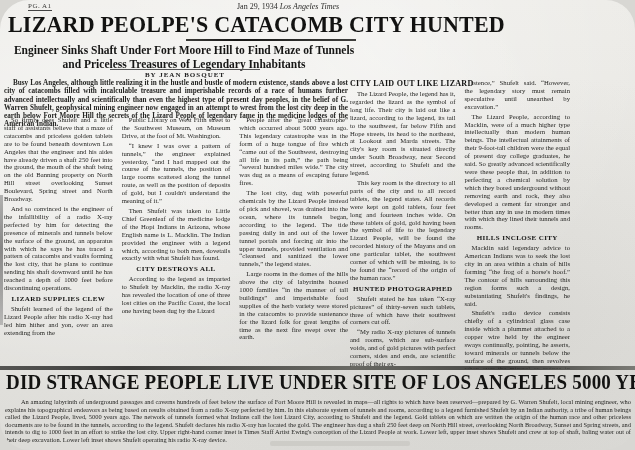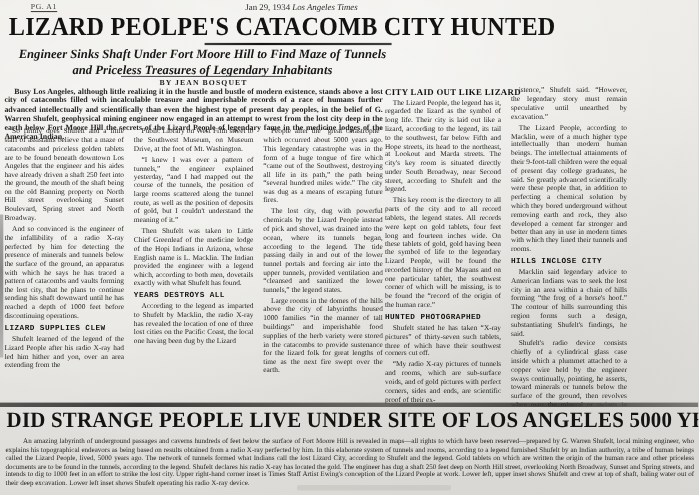--- a/index.html
+++ b/index.html
@@ -9,41 +9,42 @@
     font-family:"Liberation Serif", serif;
     color:#1d1d1c;
   }
   .scan{
     position:relative;width:635px;height:450px;overflow:hidden;
     background:
       radial-gradient(ellipse at 20% 30%, rgba(255,255,255,.55), rgba(255,255,255,0) 60%),
       radial-gradient(ellipse at 80% 70%, rgba(120,120,115,.10), rgba(120,120,115,0) 55%),
       radial-gradient(ellipse at 60% 10%, rgba(255,255,255,.35), rgba(255,255,255,0) 50%),
       linear-gradient(#edecE8,#e6e5e1 60%,#dddcd8);
+    border-radius: 29px;
   }
   .pg-marker{
     position:absolute;left:28px;top:2px;
     font-size:7px;letter-spacing:.5px;border-bottom:1px solid #444;color:#3a3a38;
   }
   .dateline{
-    position:absolute;left:223px;top:2px;font-size:8px;color:#2c2c2a;white-space:nowrap;
+    position:absolute;left:237px;top:2px;font-size:8px;color:#2c2c2a;white-space:nowrap;
   }
   .dateline .paper{font-style:italic;}
   .headline{
     position:absolute;left:8px;top:10px;width:420px;
     font-size:22px;font-weight:bold;letter-spacing:.2px;white-space:nowrap;
     color:#121211;transform:scaleY(1.08);transform-origin:top left;
   }
   .headline-rule{
     position:absolute;left:186px;top:39px;width:170px;height:2px;
     background:linear-gradient(90deg,#3a3a38,#151514 30%,#3f3f3d);
   }
   .subhead{
     position:absolute;left:8px;top:44px;width:352px;
-    font-size:11.5px;font-style:italic;font-weight:bold;text-align:center;
+    font-size:11.5px;font-weight:bold;text-align:center;
     line-height:1.2;color:#161615;
   }
   .byline{
     position:absolute;left:110px;top:69px;width:150px;
     font-size:7px;font-weight:bold;letter-spacing:1px;text-align:center;
     border-top:1px solid #555;padding-top:1px;color:#222;
   }
   .lead{
     position:absolute;left:4px;top:79px;width:344px;
     font-size:7.2px;line-height:8.3px;text-align:justify;text-indent:9px;
@@ -57,22 +58,22 @@
   .cols-right{
     position:absolute;left:350px;top:79px;width:220px;height:290px;overflow:hidden;
     display:flex;gap:9px;
   }
   .col{flex:1 1 0;min-width:0;}
   .para{
     font-size:6.7px;line-height:7.9px;text-align:justify;text-indent:7px;
     margin:0 0 2px 0;color:#262624;
   }
   .col-subhead{
-    font-size:7px;font-weight:bold;letter-spacing:.4px;
-    margin:3px 0 2px 0;color:#141413;font-family:Liberation Mono, monospace;
+    font-size:7px;font-weight:bold;text-align:center;letter-spacing:.4px;
+    margin:3px 0 2px 0;color:#141413;
   }
   .col-headline{
     font-size:8px;font-weight:bold;text-align:center;letter-spacing:.3px;
     margin:0 0 2px 0;color:#121211;white-space:nowrap;
   }
   .edge-smudge{
     position:absolute;left:0;top:195px;width:3px;height:130px;
     background:linear-gradient(#888,#444 40%,#999);opacity:.6;
   }
   .bottom-divider{
@@ -122,21 +123,21 @@
     <div class="col">
       <p class="para">So firmly does Shufelt and a little staff of assistants believe that a maze of catacombs and priceless golden tablets are to be found beneath downtown Los Angeles that the engineer and his aides have already driven a shaft 250 feet into the ground, the mouth of the shaft being on the old Banning property on North Hill street overlooking Sunset Boulevard, Spring street and North Broadway.</p>
       <p class="para">And so convinced is the engineer of the infallibility of a radio X-ray perfected by him for detecting the presence of minerals and tunnels below the surface of the ground, an apparatus with which he says he has traced a pattern of catacombs and vaults forming the lost city, that he plans to continue sending his shaft downward until he has reached a depth of 1000 feet before discontinuing operations.</p>
       <div class="col-subhead">LIZARD SUPPLIES CLEW</div>
       <p class="para">Shufelt learned of the legend of the Lizard People after his radio X-ray had led him hither and yon, over an area extending from the</p>
     </div>
     <div class="col">
       <p class="para">Public Library on West Fifth street to the Southwest Museum, on Museum Drive, at the foot of Mt. Washington.</p>
       <p class="para">“I knew I was over a pattern of tunnels,” the engineer explained yesterday, “and I had mapped out the course of the tunnels, the position of large rooms scattered along the tunnel route, as well as the position of deposits of gold, but I couldn't understand the meaning of it.”</p>
       <p class="para">Then Shufelt was taken to Little Chief Greenleaf of the medicine lodge of the Hopi Indians in Arizona, whose English name is L. Macklin. The Indian provided the engineer with a legend which, according to both men, dovetails exactly with what Shufelt has found.</p>
-      <div class="col-subhead">YEARS DESTROYS ALL</div>
+      <div class="col-subhead">CITY DESTROYS ALL</div>
       <p class="para">According to the legend as imparted to Shufelt by Macklin, the radio X-ray has revealed the location of one of three lost cities on the Pacific Coast, the local one having been dug by the Lizard</p>
     </div>
     <div class="col">
       <p class="para">People after the “great catastrophe” which occurred about 5000 years ago. This legendary catastrophe was in the form of a huge tongue of fire which “came out of the Southwest, destroying all life in its path,” the path being “several hundred miles wide.” The city was dug as a means of escaping future fires.</p>
       <p class="para">The lost city, dug with powerful chemicals by the Lizard People instead of pick and shovel, was drained into the ocean, where its tunnels began, according to the legend. The tide passing daily in and out of the lower tunnel portals and forcing air into the upper tunnels, provided ventilation and “cleansed and sanitized the lower tunnels,” the legend states.</p>
       <p class="para">Large rooms in the domes of the hills above the city of labyrinths housed 1000 families “in the manner of tall buildings” and imperishable food supplies of the herb variety were stored in the catacombs to provide sustenance for the lizard folk for great lengths of time as the next fire swept over the earth.</p>
     </div>
   </div>
 
   <div class="cols-right">

